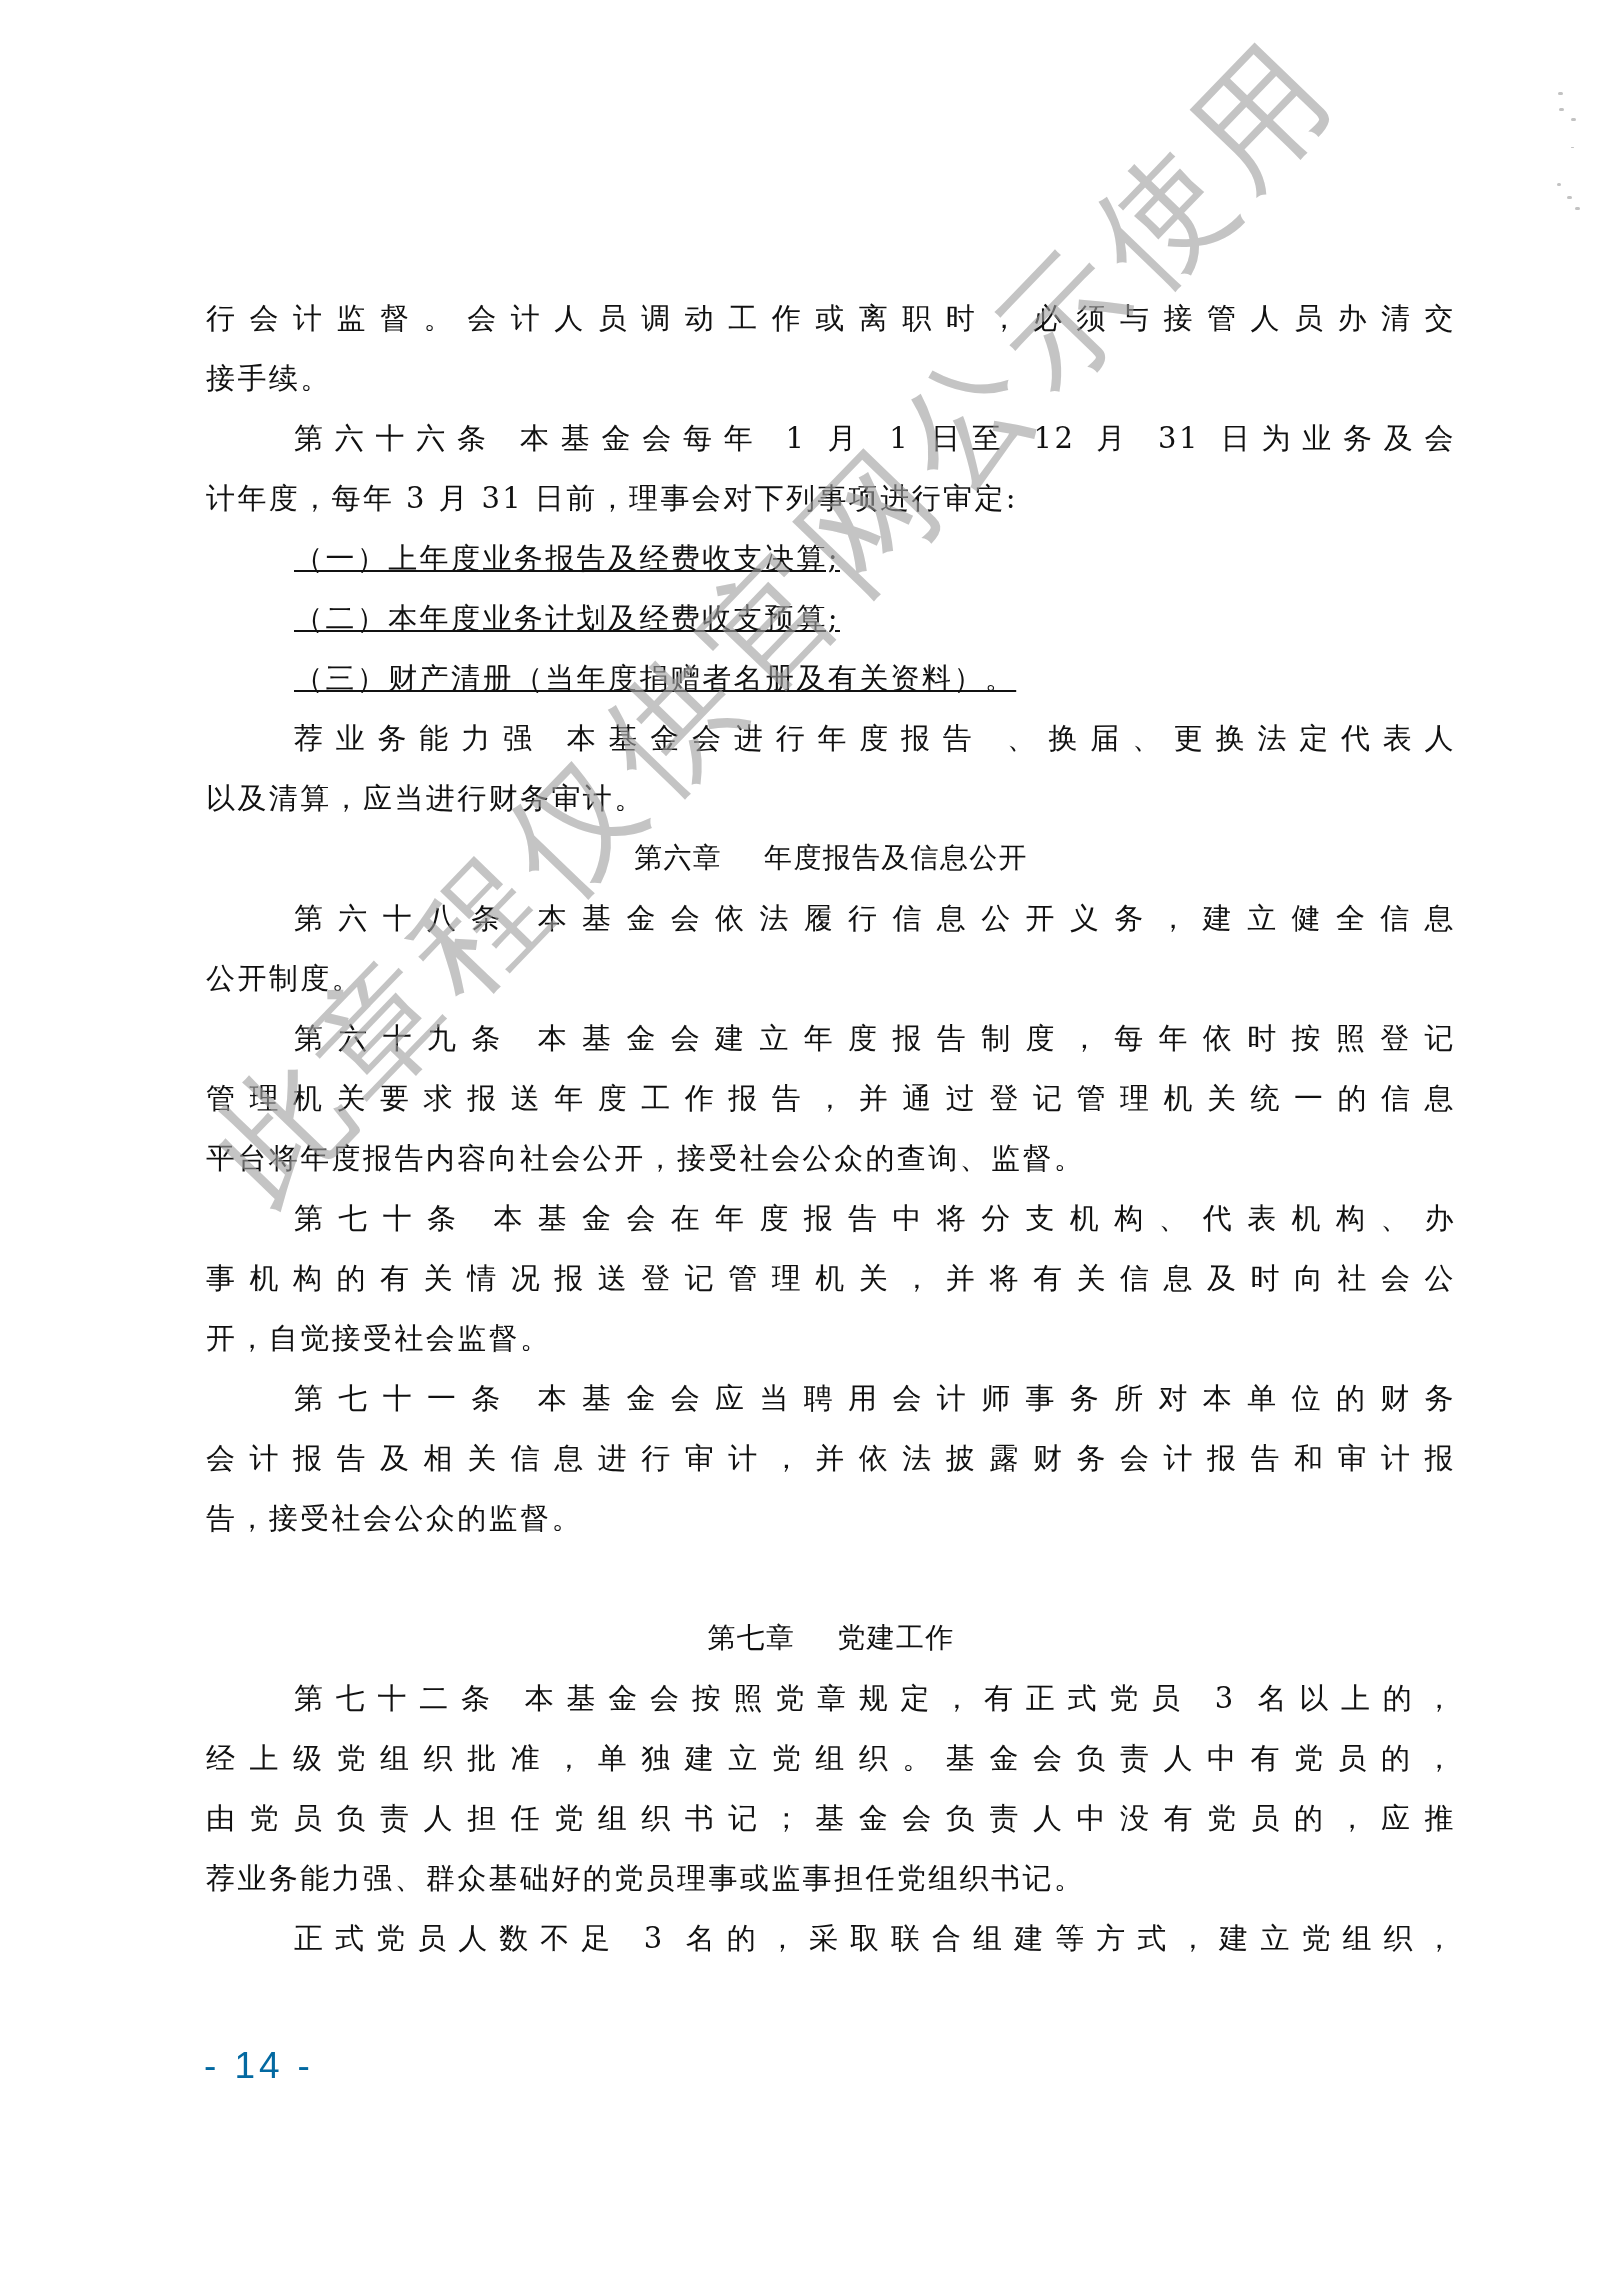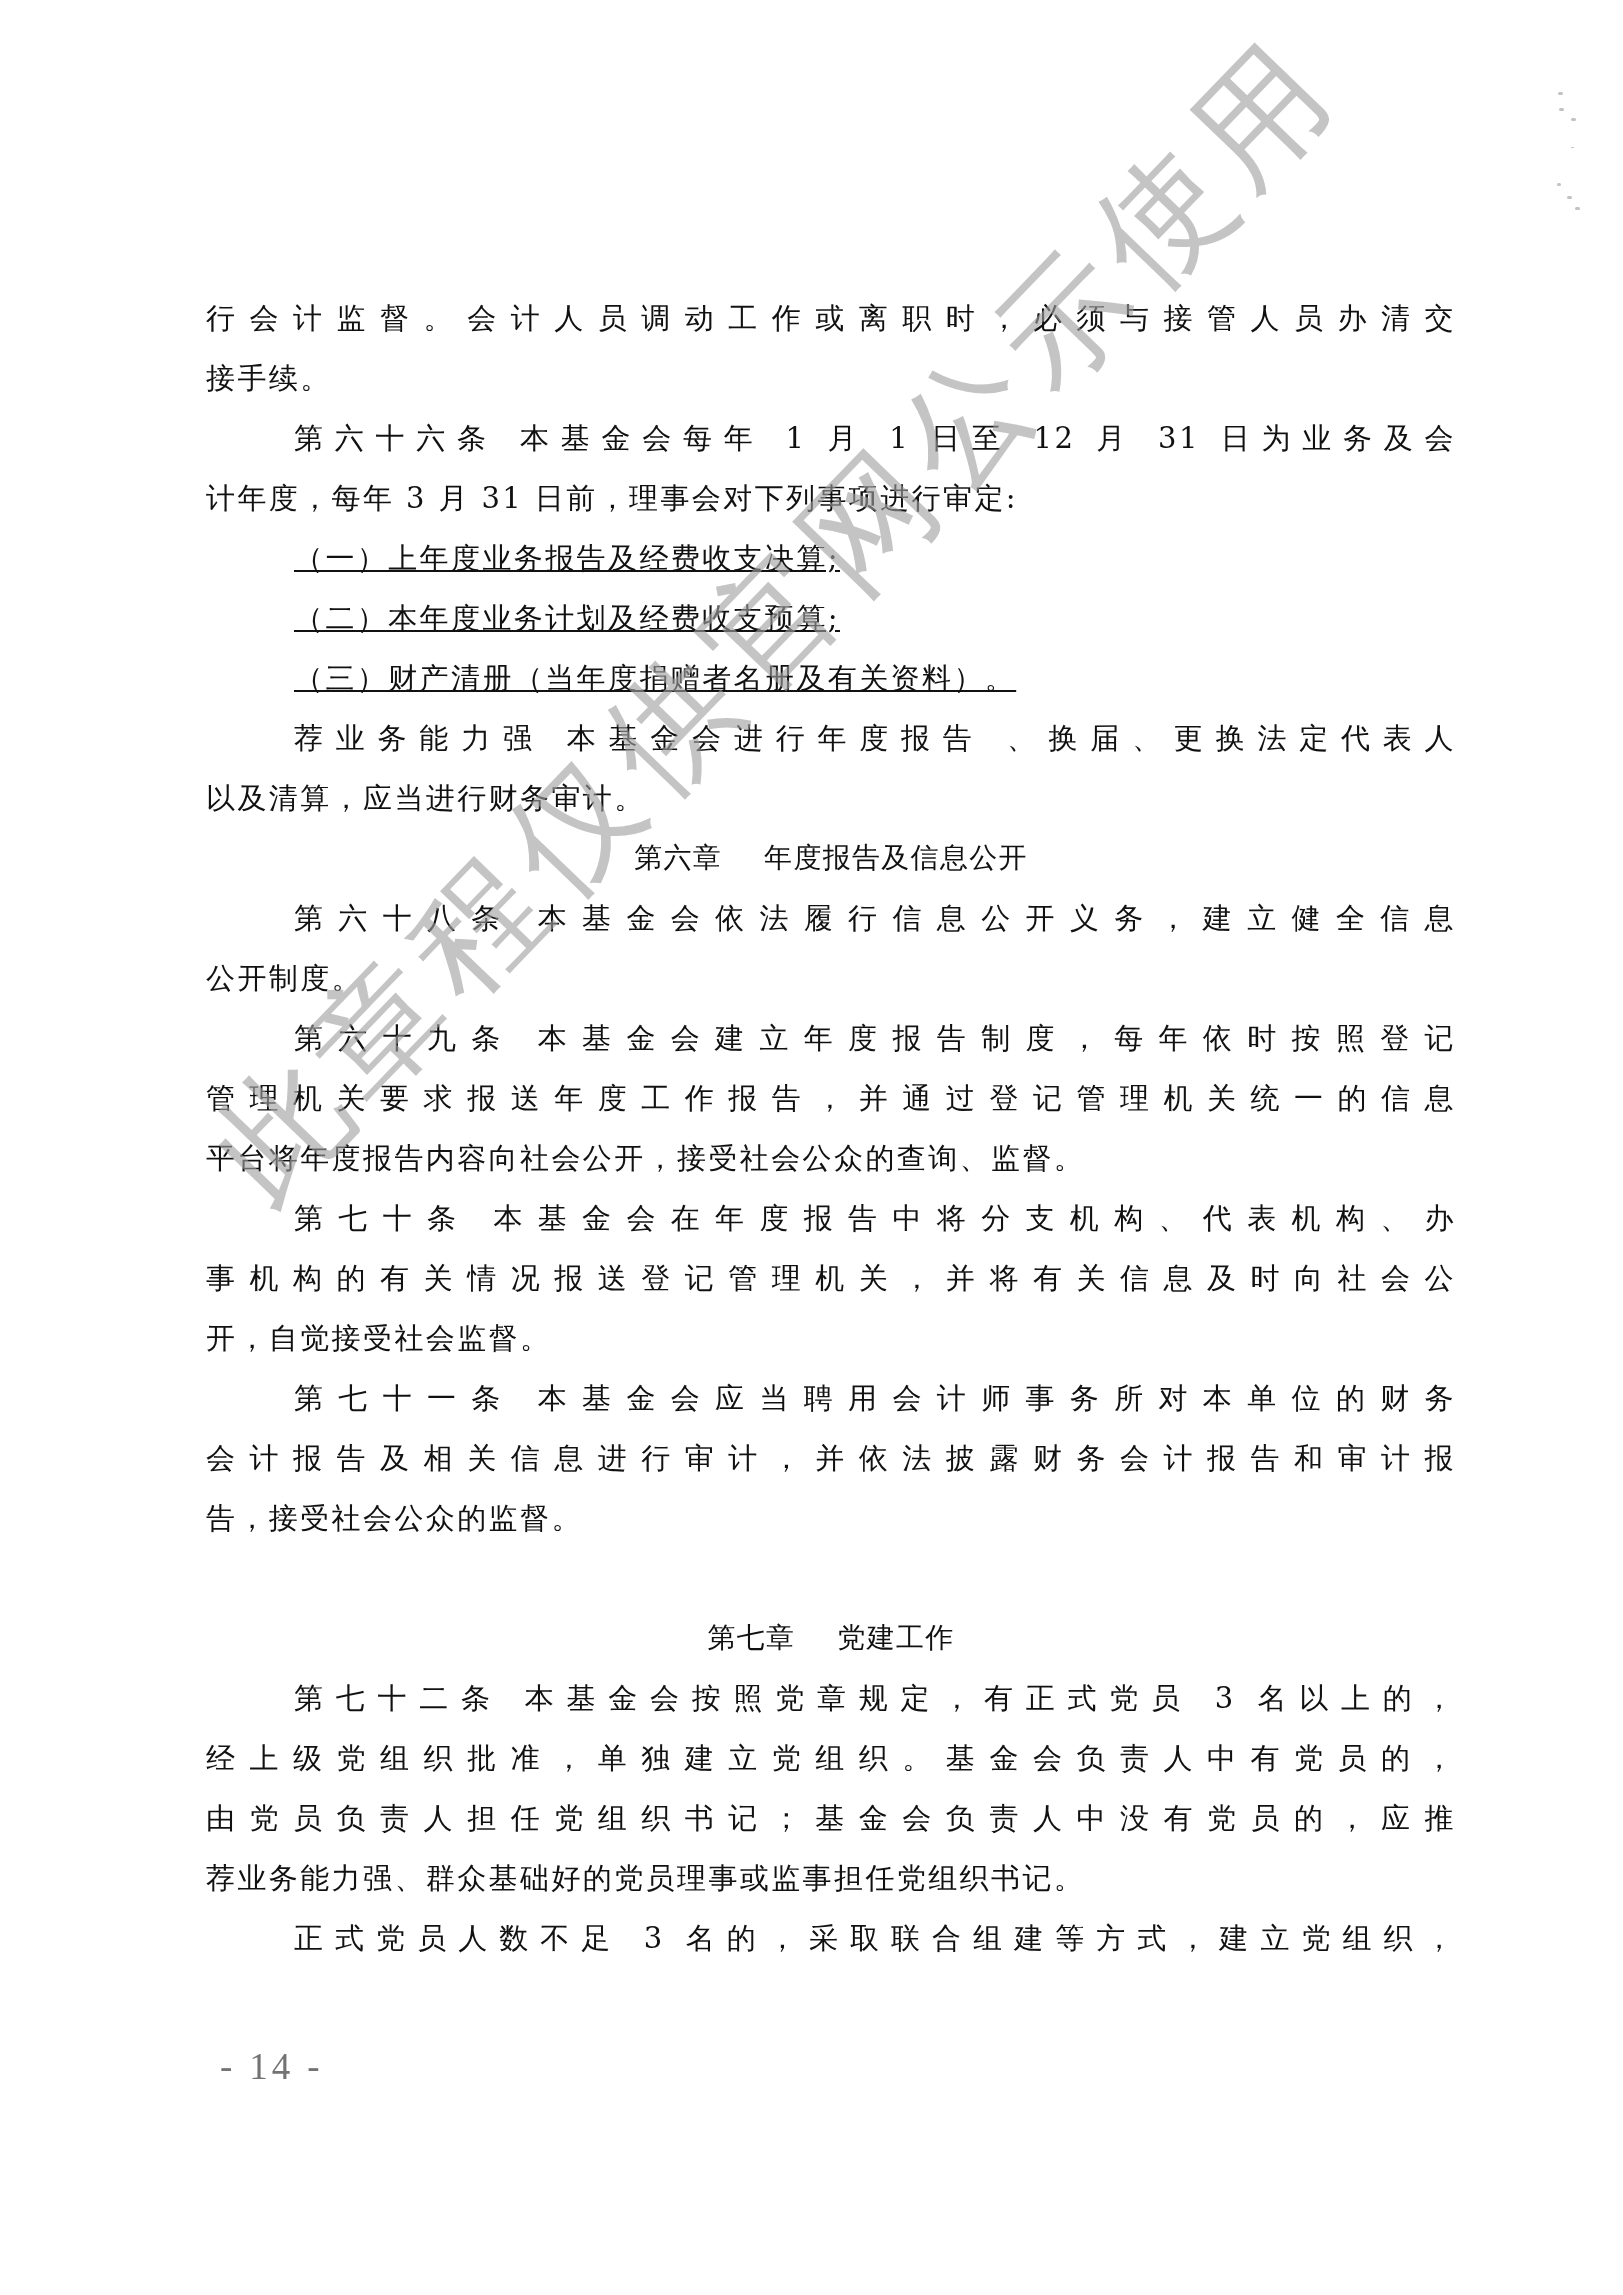--- a/index.html
+++ b/index.html
@@ -52,25 +52,25 @@
       line-height: 60px;
       font-size: 28px;
       text-align: center;
       font-family: "DejaVu Sans", "Liberation Sans", sans-serif;
       letter-spacing: 1.3px;
     }
     .chapter .num { margin-right: 42px; }
     .gap { height: 60px; }
     .page-number {
       position: absolute;
-      left: 220px;
+      left: 204px;
       top: 2045px;
-      font-family: Liberation Serif, serif;
+      font-family: Liberation Sans, sans-serif;
       font-size: 37px;
-      color: #737373;
+      color: #0369a1;
       letter-spacing: 3.9px;
     }
     .watermark {
       position: absolute;
       left: 236px;
       top: 1113px;
       width: 1440px;
       transform-origin: 0 50%;
       transform: rotate(-46deg);
       font-family: "DejaVu Sans", "Liberation Sans", sans-serif;

